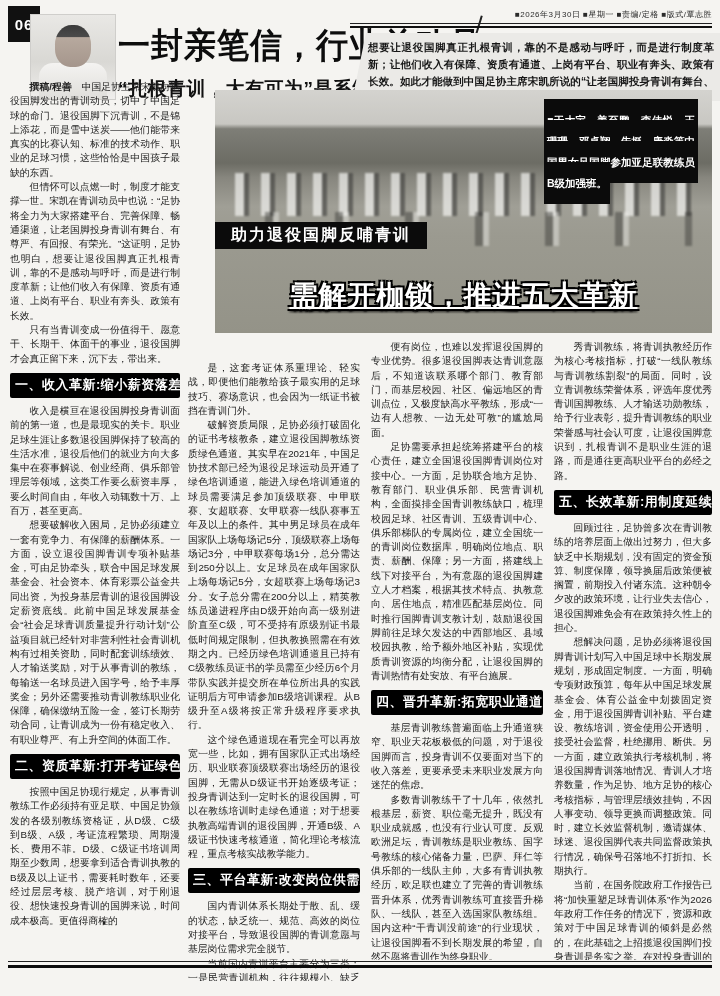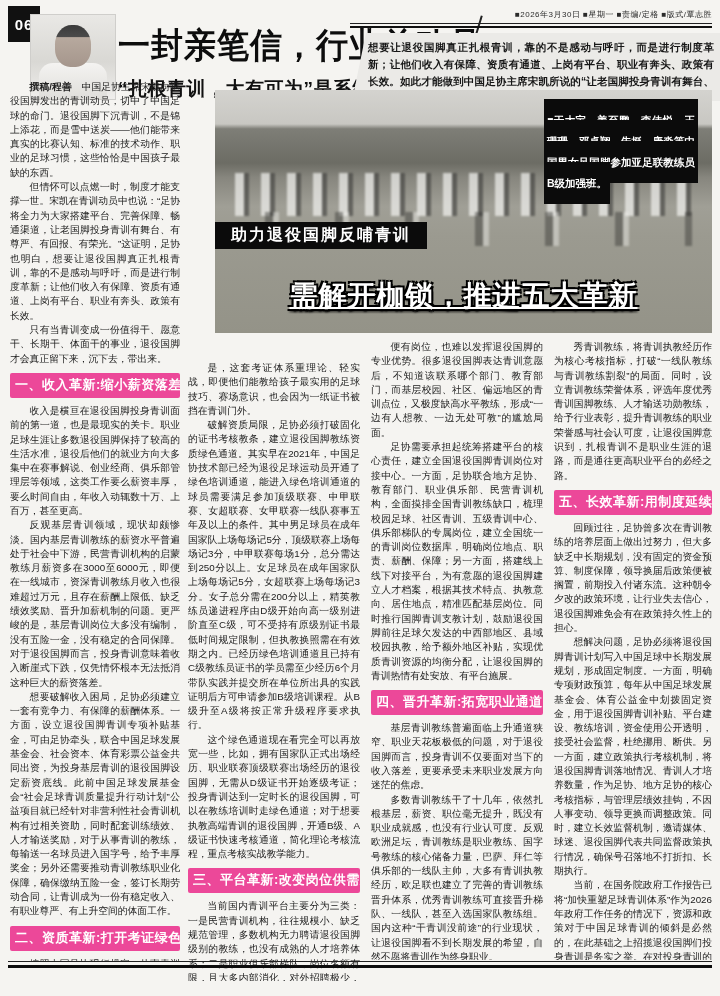--- a/index.html
+++ b/index.html
@@ -101,21 +101,21 @@
   .col{
     position:absolute;overflow:hidden;
     font-size:9.8px;line-height:1.46;text-align:justify;color:#202020;
   }
   .col1{left:10px;top:80px;width:170px;height:882px;}
   .col2{left:188px;top:328px;width:172px;height:620px;margin-top:33px;}
   .col3{left:371px;top:340px;width:172px;height:620px;}
   .col4{left:554px;top:340px;width:158px;height:620px;}
   .para{margin:0;text-indent:2em;}
   .sec-h{
-    background:#ec4899;color:#fff;font-weight:800;font-size:13px;
+    background:#000000;color:#fff;font-weight:800;font-size:13px;
     padding:3px 5px;margin:7px 0 6px 0;letter-spacing:0.5px;white-space:nowrap;
     border-radius:2px;
   }
   .byline{font-weight:800;margin-top:8px;}
   .botrule1{position:absolute;left:8px;top:961px;width:704px;border-top:1px solid #222;}
   .botrule2{position:absolute;left:8px;top:965px;width:704px;border-top:3px solid #0c0c0c;}
 </style>
 </head>
 <body>
 
@@ -141,30 +141,30 @@
   <div class="ov-kicker"><span>助力退役国脚反哺青训</span></div>
   <div class="ov-title">需解开枷锁，推进五大革新</div>
 </div>
 
 <div class="col col1">
     <p class="para"><span class="byline">撰稿/程善　</span>中国足协主席宋凯向退役国脚发出的青训动员，切中了中国足球的命门。退役国脚下沉青训，不是锦上添花，而是雪中送炭——他们能带来真实的比赛认知、标准的技术动作、职业的足球习惯，这些恰恰是中国孩子最缺的东西。</p>
     <p class="para">但情怀可以点燃一时，制度才能支撑一世。宋凯在青训动员中也说：“足协将全力为大家搭建平台、完善保障、畅通渠道，让老国脚投身青训有舞台、有尊严、有回报、有荣光。”这证明，足协也明白，想要让退役国脚真正扎根青训，靠的不是感动与呼吁，而是进行制度革新；让他们收入有保障、资质有通道、上岗有平台、职业有奔头、政策有长效。</p>
     <p class="para">只有当青训变成一份值得干、愿意干、长期干、体面干的事业，退役国脚才会真正留下来，沉下去，带出来。</p>
     <div class="sec-h">一、收入革新:缩小薪资落差</div>
     <p class="para">收入是横亘在退役国脚投身青训面前的第一道，也是最现实的关卡。职业足球生涯让多数退役国脚保持了较高的生活水准，退役后他们的就业方向大多集中在赛事解说、创业经商、俱乐部管理层等领域，这类工作要么薪资丰厚，要么时间自由，年收入动辄数十万、上百万，甚至更高。</p>
-    <p class="para">反观基层青训领域，现状却颇惨淡。国内基层青训教练的薪资水平普遍处于社会中下游，民营青训机构的启蒙教练月薪资多在3000至6000元，即便在一线城市，资深青训教练月收入也很难超过万元，且存在薪酬上限低、缺乏绩效奖励、晋升加薪机制的问题。更严峻的是，基层青训岗位大多没有编制，没有五险一金，没有稳定的合同保障。对于退役国脚而言，投身青训意味着收入断崖式下跌，仅凭情怀根本无法抵消这种巨大的薪资落差。</p>
     <p class="para">想要破解收入困局，足协必须建立一套有竞争力、有保障的薪酬体系。一方面，设立退役国脚青训专项补贴基金，可由足协牵头，联合中国足球发展基金会、社会资本、体育彩票公益金共同出资，为投身基层青训的退役国脚设定薪资底线。此前中国足球发展基金会“社会足球青训质量提升行动计划”公益项目就已经针对非营利性社会青训机构有过相关资助，同时配套训练绩效、人才输送奖励，对于从事青训的教练，每输送一名球员进入国字号，给予丰厚奖金；另外还需要推动青训教练职业化保障，确保缴纳五险一金，签订长期劳动合同，让青训成为一份有稳定收入、有职业尊严、有上升空间的体面工作。</p>
     <div class="sec-h">二、资质革新:打开考证绿色通道</div>
     <p class="para">按照中国足协现行规定，从事青训教练工作必须持有亚足联、中国足协颁发的各级别教练资格证，从D级、C级到B级、A级，考证流程繁琐、周期漫长、费用不菲。D级、C级证书培训周期至少数周，想要拿到适合青训执教的B级及以上证书，需要耗时数年，还要经过层层考核、脱产培训，对于刚退役、想快速投身青训的国脚来说，时间成本极高。更值得商榷的</p>
   </div>
 <div class="col col2">
     <p class="para">是，这套考证体系重理论、轻实战，即便他们能教给孩子最实用的足球技巧、赛场意识，也会因为一纸证书被挡在青训门外。</p>
     <p class="para">破解资质局限，足协必须打破固化的证书考核教条，建立退役国脚教练资质绿色通道。其实早在2021年，中国足协技术部已经为退役足球运动员开通了绿色培训通道，能进入绿色培训通道的球员需要满足参加顶级联赛、中甲联赛、女超联赛、女甲联赛一线队赛事五年及以上的条件。其中男足球员在成年国家队上场每场记5分，顶级联赛上场每场记3分，中甲联赛每场1分，总分需达到250分以上。女足球员在成年国家队上场每场记5分，女超联赛上场每场记3分。女子总分需在200分以上，精英教练员递进程序由D级开始向高一级别进阶直至C级，可不受持有原级别证书最低时间规定限制，但执教换照需在有效期之内。已经历绿色培训通道且已持有C级教练员证书的学员需至少经历6个月带队实践并提交所在单位所出具的实践证明后方可申请参加B级培训课程。从B级升至A级将按正常升级程序要求执行。</p>
     <p class="para">这个绿色通道现在看完全可以再放宽一些，比如，拥有国家队正式出场经历、职业联赛顶级联赛出场经历的退役国脚，无需从D级证书开始逐级考证；投身青训达到一定时长的退役国脚，可以在教练培训时走绿色通道；对于想要执教高端青训的退役国脚，开通B级、A级证书快速考核通道，简化理论考核流程，重点考核实战教学能力。</p>
     <div class="sec-h">三、平台革新:改变岗位供需脱节</div>
+    <p class="para">国内青训体系长期处于散、乱、缓的状态，缺乏统一、规范、高效的岗位对接平台，导致退役国脚的青训意愿与基层岗位需求完全脱节。</p>
     <p class="para">当前国内青训平台主要分为三类：一是民营青训机构，往往规模小、缺乏规范管理，多数机构无力聘请退役国脚级别的教练，也没有成熟的人才培养体系；二是职业俱乐部梯队，岗位名额有限，且大多内部消化，对外招聘极少，门槛极高；三是校园足球，受制于编制、教育部门、社区管理限制，缺乏专项聘用机制，即</p>
   </div>
 <div class="col col3">
     <p class="para">便有岗位，也难以发挥退役国脚的专业优势。很多退役国脚表达青训意愿后，不知道该联系哪个部门、教育部门，而基层校园、社区、偏远地区的青训点位，又极度缺高水平教练，形成“一边有人想教、一边无处可教”的尴尬局面。</p>
     <p class="para">足协需要承担起统筹搭建平台的核心责任，建立全国退役国脚青训岗位对接中心。一方面，足协联合地方足协、教育部门、职业俱乐部、民营青训机构，全面摸排全国青训教练缺口，梳理校园足球、社区青训、五级青训中心、俱乐部梯队的专属岗位，建立全国统一的青训岗位数据库，明确岗位地点、职责、薪酬、保障；另一方面，搭建线上线下对接平台，为有意愿的退役国脚建立人才档案，根据其技术特点、执教意向、居住地点，精准匹配基层岗位。同时推行国脚青训支教计划，鼓励退役国脚前往足球欠发达的中西部地区、县域校园执教，给予额外地区补贴，实现优质青训资源的均衡分配，让退役国脚的青训热情有处安放、有平台施展。</p>
     <div class="sec-h">四、晋升革新:拓宽职业通道</div>
     <p class="para">基层青训教练普遍面临上升通道狭窄、职业天花板极低的问题，对于退役国脚而言，投身青训不仅要面对当下的收入落差，更要承受未来职业发展方向迷茫的焦虑。</p>
     <p class="para">多数青训教练干了十几年，依然扎根基层，薪资、职位毫无提升，既没有职业成就感，也没有行业认可度。反观欧洲足坛，青训教练是职业教练、国字号教练的核心储备力量，巴萨、拜仁等俱乐部的一线队主帅，大多有青训执教经历，欧足联也建立了完善的青训教练晋升体系，优秀青训教练可直接晋升梯队、一线队，甚至入选国家队教练组。国内这种“干青训没前途”的行业现状，让退役国脚看不到长期发展的希望，自然不愿将青训作为终身职业。</p>
   </div>
 <div class="col col4">

